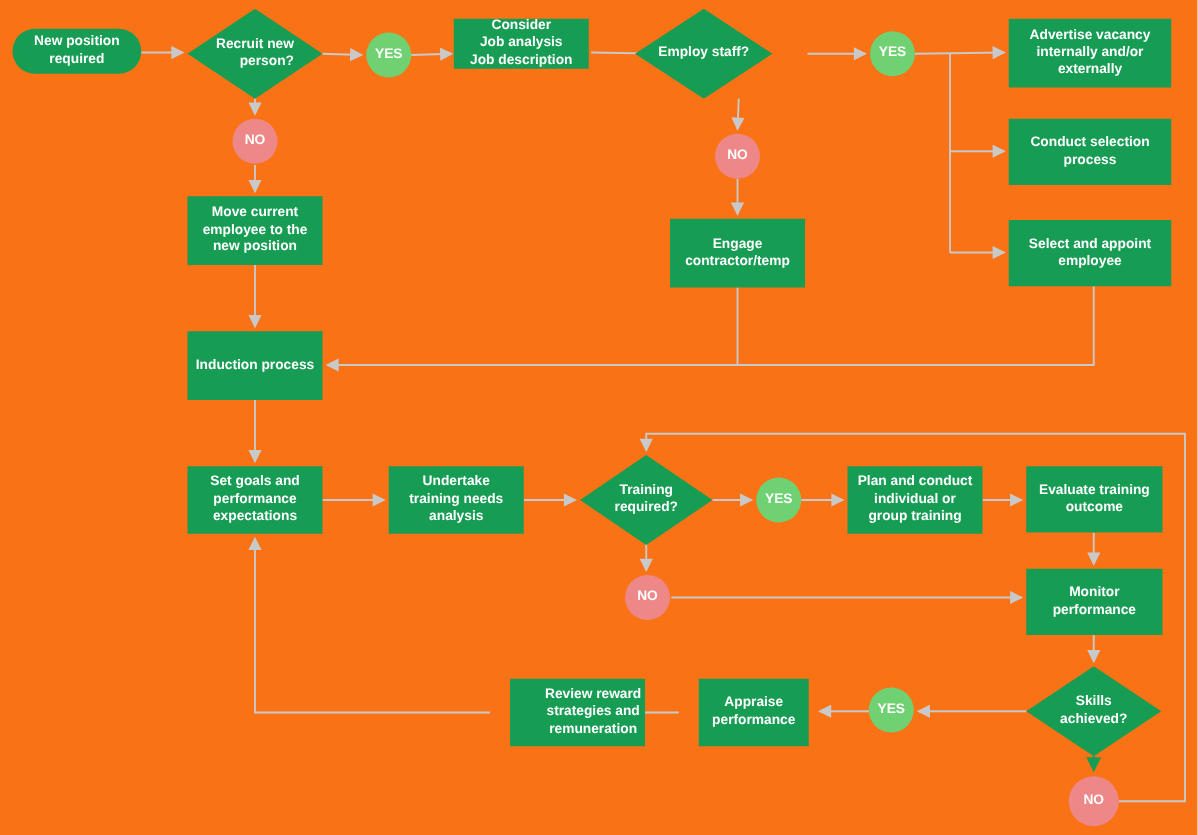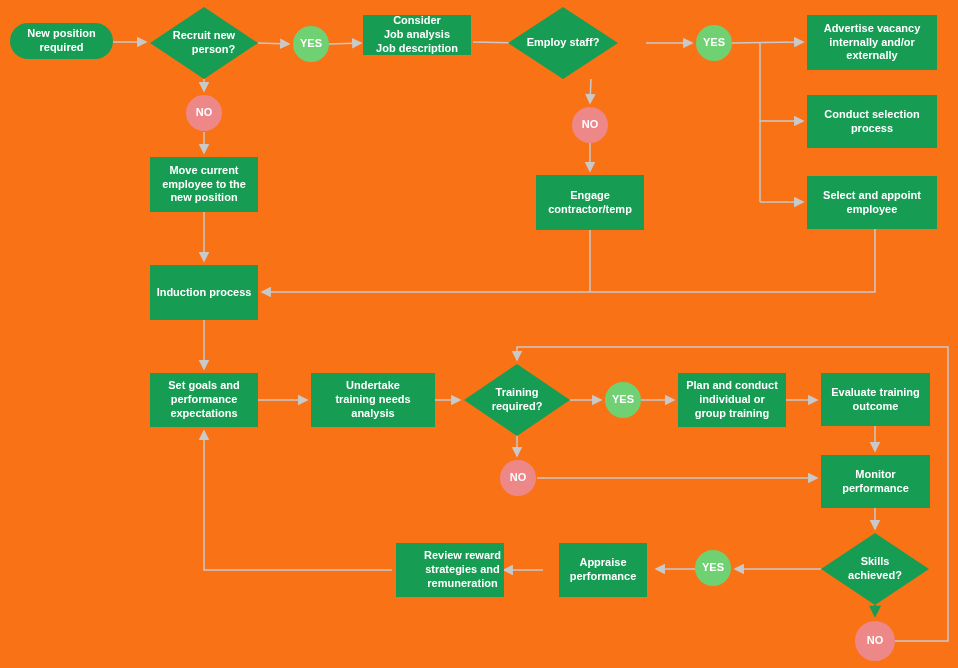--- a/index.html
+++ b/index.html
@@ -32,31 +32,31 @@
   #n-employ{left:508px;top:7px;width:110px;height:72px;}
   #n-yes_employ{left:696px;top:25px;}
   #n-no_employ{left:572px;top:107px;}
   #n-advertise{left:807px;top:15px;width:130px;height:55px;}
   #n-conduct{left:807px;top:95px;width:130px;height:53px;}
   #n-select{left:807px;top:176px;width:130px;height:53px;}
   #n-move{left:150px;top:157px;width:108px;height:55px;}
   #n-engage{left:536px;top:175px;width:108px;height:55px;}
   #n-induction{left:150px;top:265px;width:108px;height:55px;}
   #n-setgoals{left:150px;top:373px;width:108px;height:54px;}
-  #n-undertake{left:311px;top:373px;width:124px;height:54px;}
+  #n-undertake{left:311px;top:373px;width:108px;height:54px;}
   #n-training{left:464px;top:364px;width:106px;height:72px;}
   #n-yes_training{left:605px;top:382px;}
   #n-no_training{left:500px;top:460px;}
   #n-plan{left:678px;top:373px;width:108px;height:54px;}
   #n-evaluate{left:821px;top:373px;width:109px;height:53px;}
   #n-monitor{left:821px;top:455px;width:109px;height:53px;}
   #n-skills{left:821px;top:533px;width:108px;height:72px;}
   #n-yes_skills{left:695px;top:550px;}
   #n-appraise{left:559px;top:543px;width:88px;height:54px;}
-  #n-review{left:396px;top:543px;width:108px;height:54px;padding-left:25px;}
+  #n-review{left:408px;top:543px;width:108px;height:54px;padding-left:25px;}
   #n-no_skills{left:855px;top:621px;width:40px;height:40px;}
 </style>
 </head>
 <body>
 
 <div class="canvas">
 
   <svg class="edges" width="958" height="668">
     <defs>
       <marker id="m-gray" viewBox="0 0 10 10" refX="8.5" refY="5" markerWidth="8" markerHeight="7" orient="auto">

